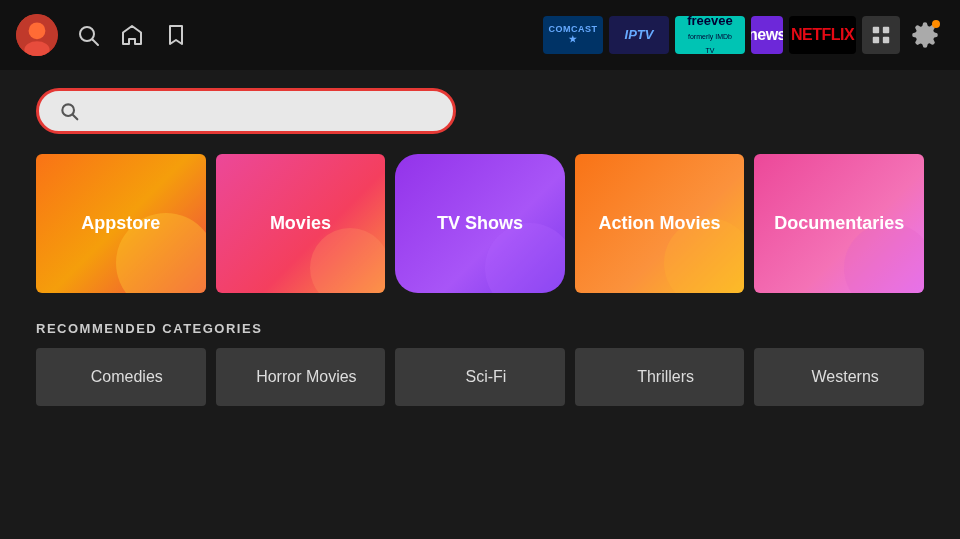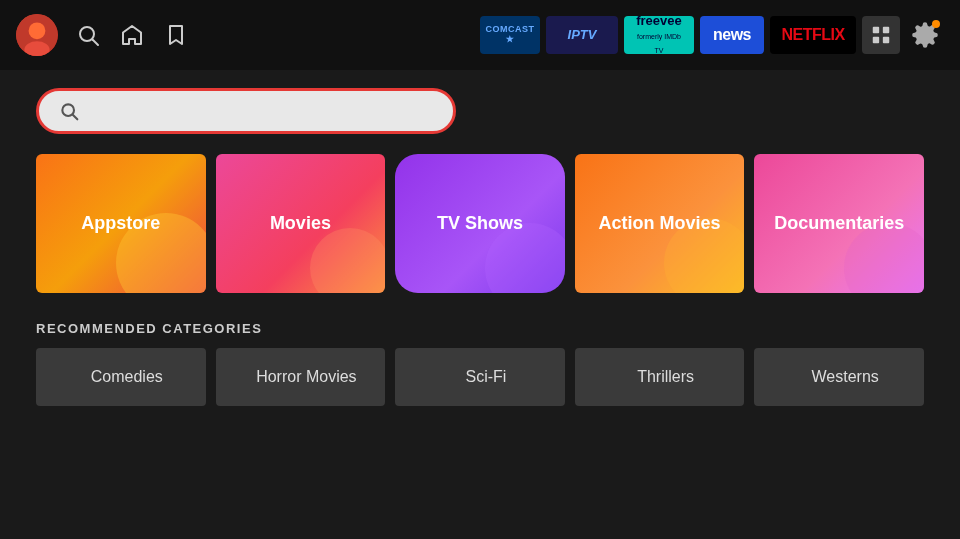--- a/index.html
+++ b/index.html
@@ -83,41 +83,41 @@
       cursor: pointer;
     }
 
     .app-tile.comcast {
       background-color: #003366;
       width: 60px;
     }
 
     .app-tile.iptv {
       background-color: #1a1a4e;
-      width: 72px;
+      width: 60px;
     }
 
     .app-tile.freevee {
       background-color: #00c4b4;
       width: 70px;
     }
 
     .app-tile.news {
-      background-color: #1d4ed8;
-      width: 64px;
+      background-color: #6d28d9;
+      width: 32px;
     }
 
     .app-tile.primevideo {
       background-color: #00A8E1;
       width: 70px;
     }
 
     .app-tile.netflix {
       background-color: #000;
-      width: 86px;
+      width: 67px;
     }
 
     .app-tile-text {
       font-size: 10px;
       font-weight: bold;
       color: white;
       text-align: center;
       line-height: 1.1;
     }
 

